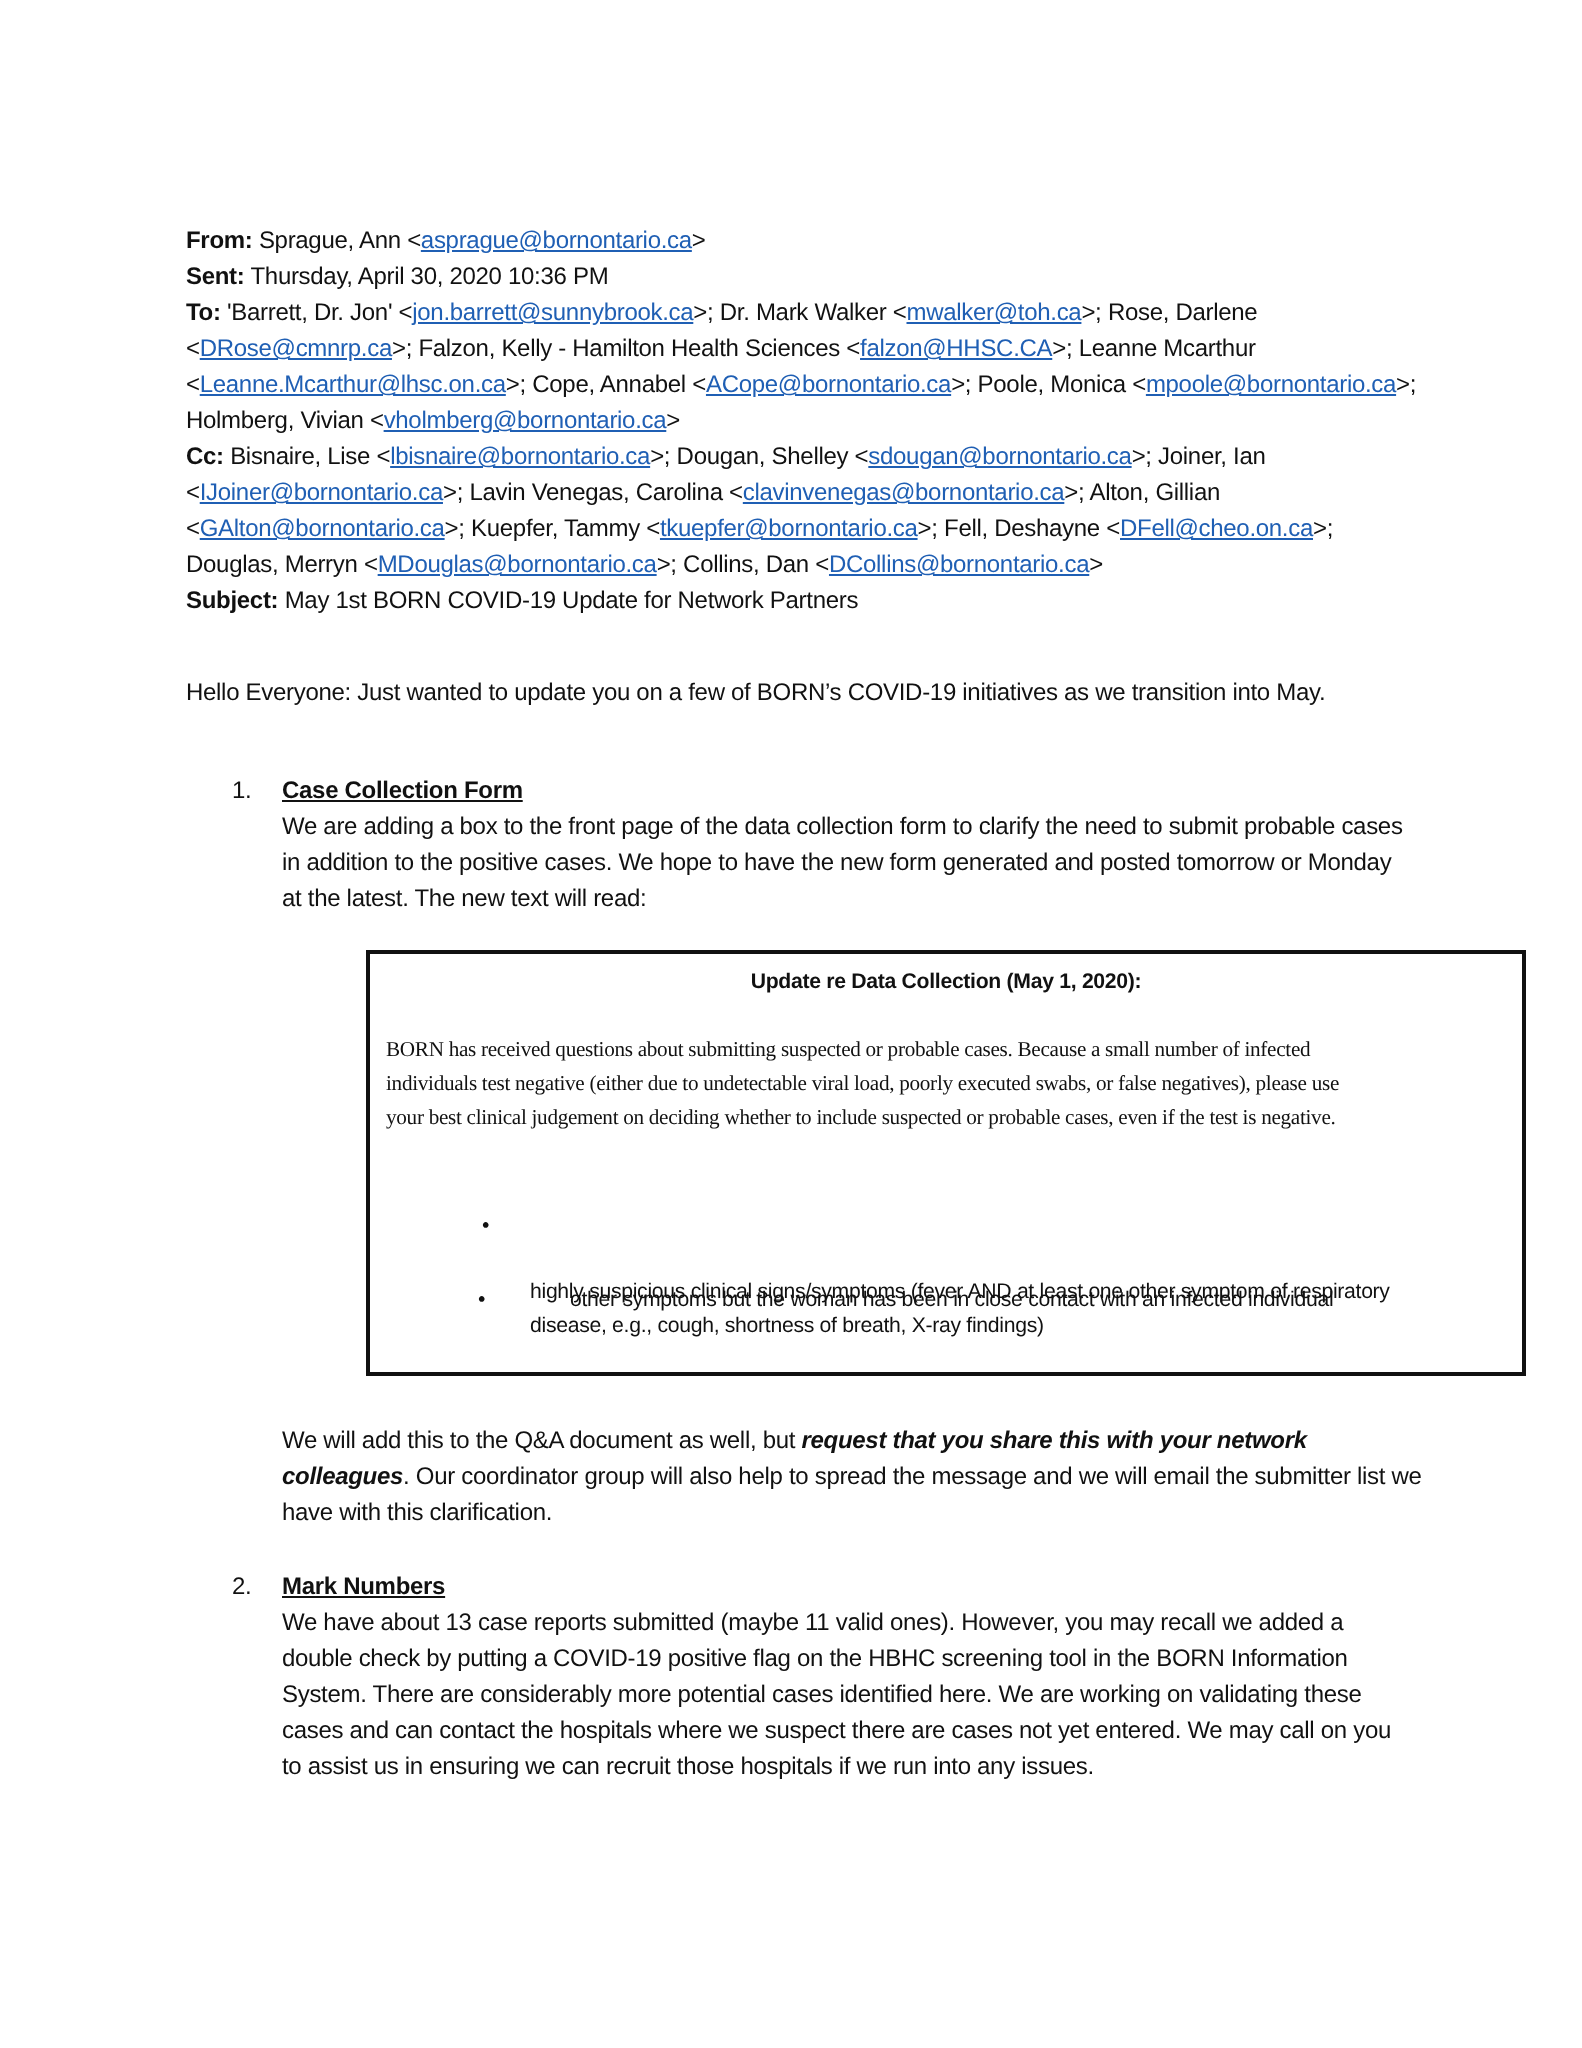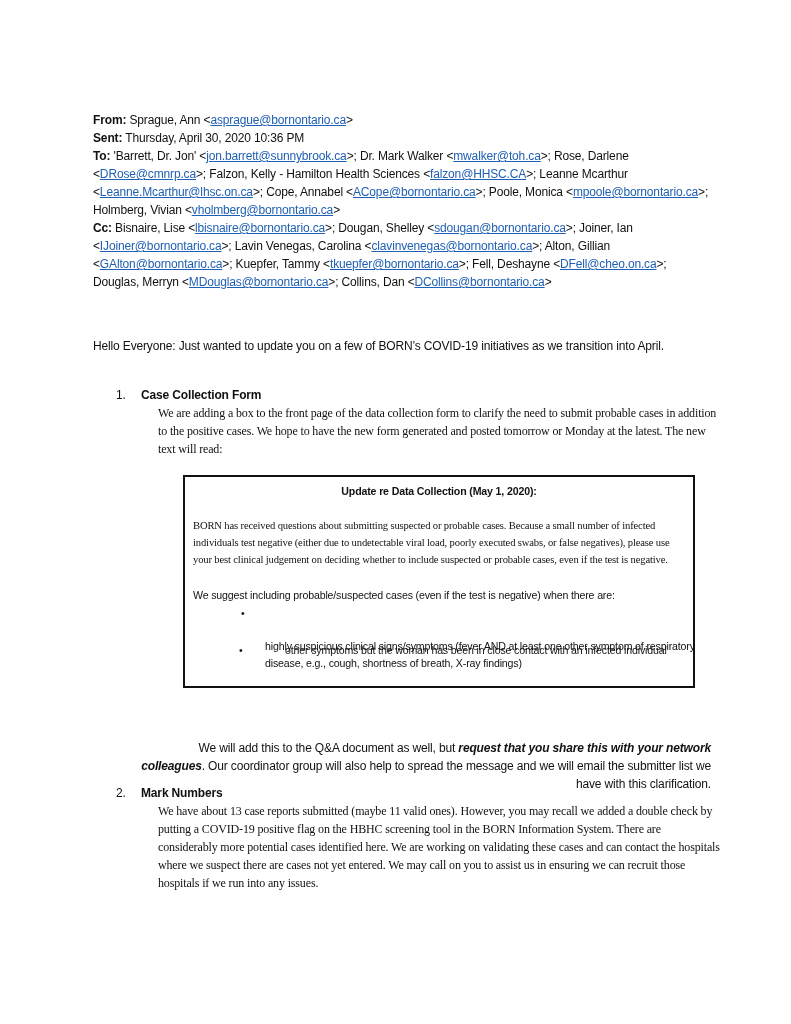--- a/index.html
+++ b/index.html
@@ -9,40 +9,40 @@
   }
   .page { position: absolute; left: 0; top: 0; width: 791px; height: 1024px; background: #fff; }
   .text { font-size: 12px; line-height: 18px; letter-spacing: -0.15px; }
   .header { position: absolute; left: 93px; top: 111px; width: 620px; }
   .header .line { white-space: normal; }
   .lbl { font-weight: bold; }
   a.link { color: #1f5fb4; text-decoration: underline; }
   .greeting { position: absolute; left: 93px; top: 337px; width: 610px; }
   .section { position: absolute; left: 116px; width: 590px; }
   .sec-num { position: absolute; left: 0; top: 0; width: 20px; }
-  .sec-title { position: absolute; left: 25px; top: 0; font-weight: bold; }
-  .sec-body { position: absolute; left: 42px; top: 18px; width: 565px; font-family: Liberation Serif, serif; }
+  .sec-title { position: absolute; left: 25px; top: 0; font-weight: bold; text-decoration: underline; }
+  .sec-body { position: absolute; left: 25px; top: 18px; width: 565px; }
   .s1 { top: 386px; }
   .s2 { top: 784px; }
   .notice {
-    position: absolute; left: 183px; top: 475px; width: 512px; height: 213px;
+    position: absolute; left: 183px; top: 475px; width: 580px; height: 213px;
     border: 2px solid #111; box-sizing: border-box;
     font-size: 10.6px; line-height: 17px; letter-spacing: -0.15px;
   }
   .notice-title { text-align: center; font-weight: bold; margin-top: 6px; }
   .notice-p { position: absolute; left: 8px; width: 495px; }
   .np1 { top: 40px; font-family: Liberation Serif, serif; }
   .np2 { top: 110px; }
   .bullet1 { position: absolute; left: 48px; top: 128px; width: 460px; }
   .bullet1 .dot { position: absolute; left: 8px; top: 0; }
   .bullet1 .btxt { position: absolute; left: 32px; top: 0; width: 430px; margin-top: 33px; }
   .bullet2 { position: absolute; left: 8px; top: 165px; width: 495px; }
   .bullet2 .dot { position: absolute; left: 46px; top: 0; }
   .bullet2 .btxt { text-indent: 92px; }
-  .after-box { position: absolute; left: 141px; top: 739px; width: 570px; text-align: right; }
+  .after-box { position: absolute; left: 141px; top: 711px; width: 570px; }
   .emph { font-weight: bold; font-style: italic; }
 </style>
 </head>
 <body>
 
 <div class="page">
 
   <div class="header text">
     <div class="line">
       <span class="lbl">From:</span>
@@ -53,34 +53,37 @@
       <span>Thursday, April 30, 2020 10:36 PM</span>
     </div>
     <div class="line">
       <span class="lbl">To:</span>
       <span><span>'Barrett, Dr. Jon' </span>&lt;<a class="link">jon.barrett@sunnybrook.ca</a>&gt;; </span><span><span>Dr. Mark Walker </span>&lt;<a class="link">mwalker@toh.ca</a>&gt;; </span><span><span>Rose, Darlene </span>&lt;<a class="link">DRose@cmnrp.ca</a>&gt;; </span><span><span>Falzon, Kelly - Hamilton Health Sciences </span>&lt;<a class="link">falzon@HHSC.CA</a>&gt;; </span><span><span>Leanne Mcarthur </span>&lt;<a class="link">Leanne.Mcarthur@lhsc.on.ca</a>&gt;; </span><span><span>Cope, Annabel </span>&lt;<a class="link">ACope@bornontario.ca</a>&gt;; </span><span><span>Poole, Monica </span>&lt;<a class="link">mpoole@bornontario.ca</a>&gt;; </span><span><span>Holmberg, Vivian </span>&lt;<a class="link">vholmberg@bornontario.ca</a>&gt;</span>
     </div>
     <div class="line">
       <span class="lbl">Cc:</span>
       <span><span>Bisnaire, Lise </span>&lt;<a class="link">lbisnaire@bornontario.ca</a>&gt;; </span><span><span>Dougan, Shelley </span>&lt;<a class="link">sdougan@bornontario.ca</a>&gt;; </span><span><span>Joiner, Ian </span>&lt;<a class="link">IJoiner@bornontario.ca</a>&gt;; </span><span><span>Lavin Venegas, Carolina </span>&lt;<a class="link">clavinvenegas@bornontario.ca</a>&gt;; </span><span><span>Alton, Gillian </span>&lt;<a class="link">GAlton@bornontario.ca</a>&gt;; </span><span><span>Kuepfer, Tammy </span>&lt;<a class="link">tkuepfer@bornontario.ca</a>&gt;; </span><span><span>Fell, Deshayne </span>&lt;<a class="link">DFell@cheo.on.ca</a>&gt;; </span><span><span>Douglas, Merryn </span>&lt;<a class="link">MDouglas@bornontario.ca</a>&gt;; </span><span><span>Collins, Dan </span>&lt;<a class="link">DCollins@bornontario.ca</a>&gt;</span>
     </div>
+    <div class="line">
+      <span class="lbl">Subject:</span>
+      <span>May 1st BORN COVID-19 Update for Network Partners</span>
+    </div>
   </div>
 
-  <div class="greeting text">Hello Everyone:  Just wanted to update you on a few of BORN’s COVID-19 initiatives as we transition into April.</div>
+  <div class="greeting text">Hello Everyone:  Just wanted to update you on a few of BORN’s COVID-19 initiatives as we transition into May.</div>
 
   <div class="section s1 text">
     <span class="sec-num">1.</span>
     <span class="sec-title">Case Collection Form</span>
     <div class="sec-body">We are adding a box to the front page of the data collection form to clarify the need to submit probable cases in addition to the positive cases.   We hope to have the new form generated and posted tomorrow or Monday at the latest.   The new text will read:</div>
   </div>
 
   <div class="notice">
     <div class="notice-title">Update re Data Collection (May 1, 2020):</div>
     <div class="notice-p np1">BORN has received questions about submitting suspected or probable cases.  Because a small number of infected individuals test negative (either due to undetectable viral load, poorly executed swabs, or false negatives), please use your best clinical judgement on deciding whether to include suspected or probable cases, even if the test is negative.</div>
-    <div class="notice-p np2">We suggest including probable/suspected cases (even if the test is negative) when there are:</div>
     <div class="bullet1">
       <span class="dot">•</span>
       <span class="btxt">highly suspicious clinical signs/symptoms (fever AND at least one other symptom of respiratory disease, e.g., cough, shortness of breath,  X-ray findings)</span>
     </div>
     <div class="bullet2">
       <span class="dot">•</span>
       <div class="btxt">other symptoms but the woman has been in close contact with an infected individual</div>
     </div>
   </div>
 

